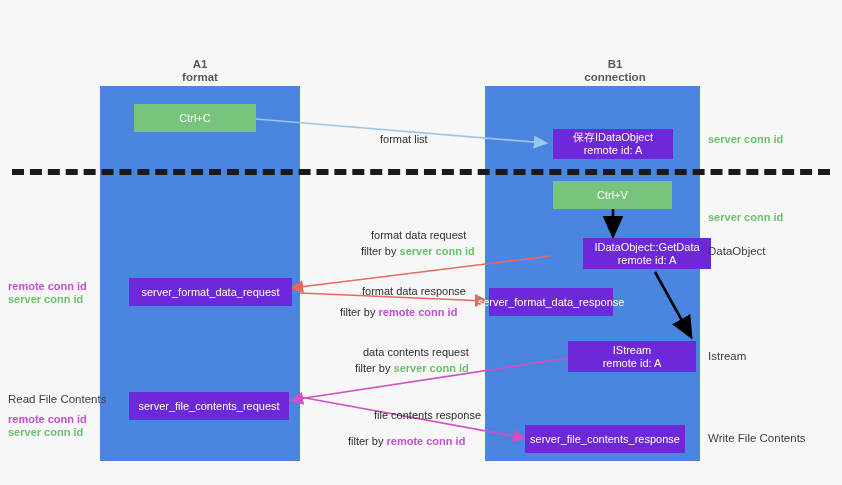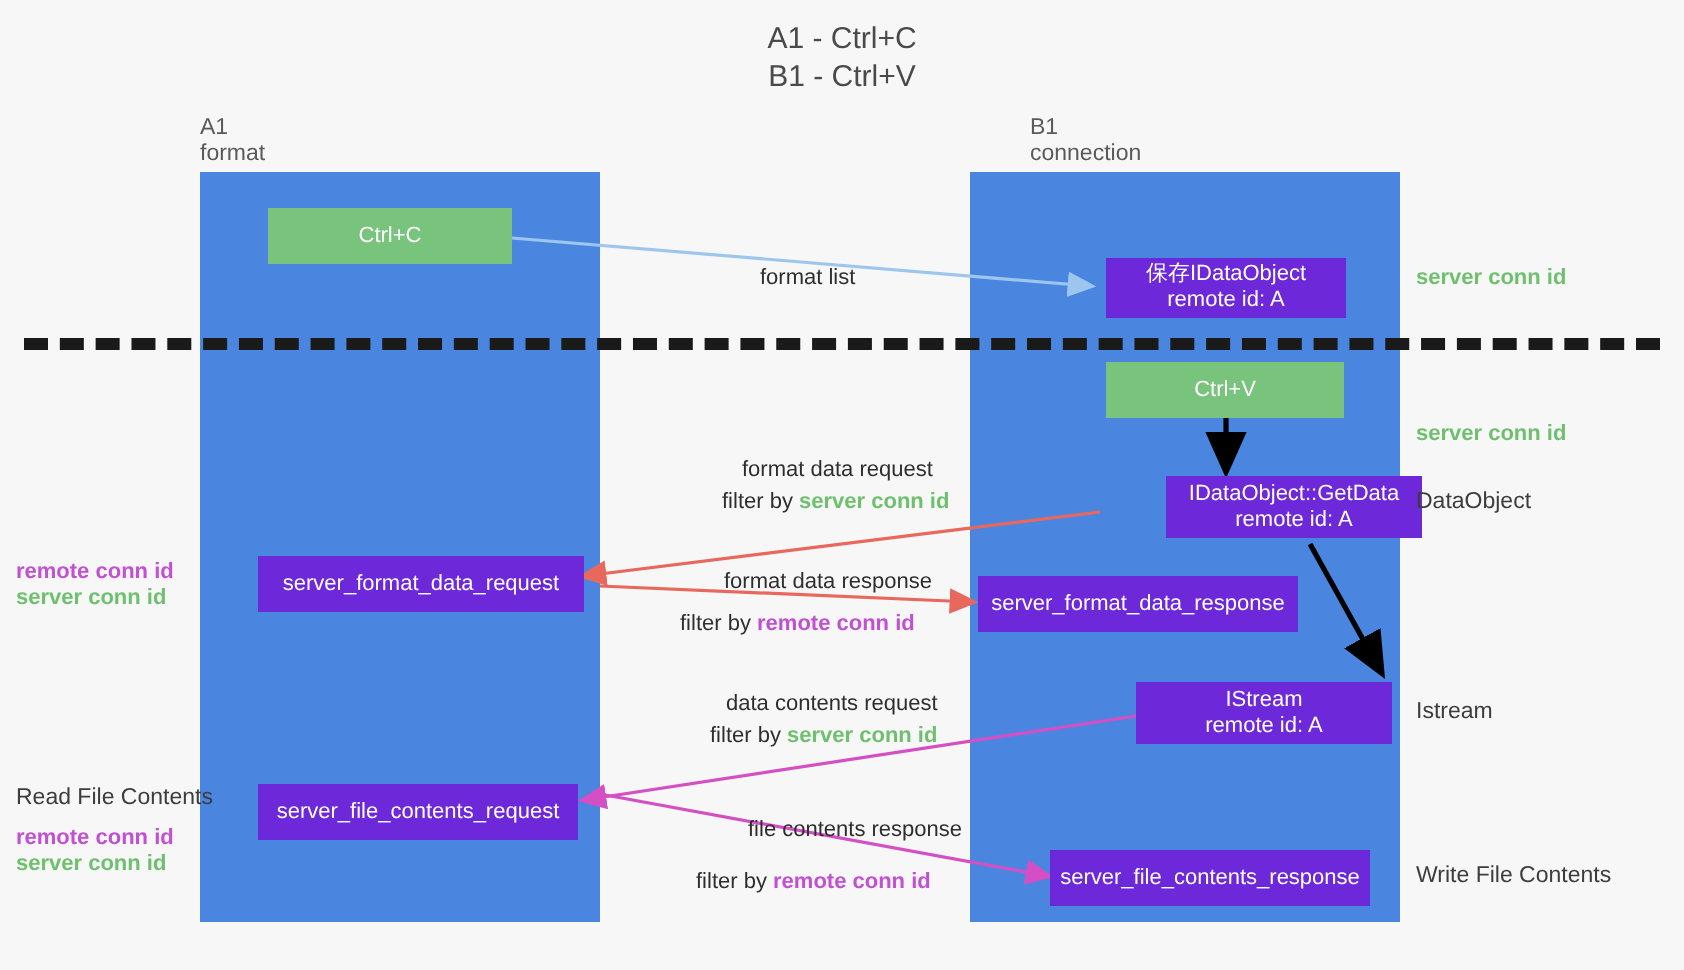--- a/index.html
+++ b/index.html
@@ -27,24 +27,26 @@
     width: 842px;
     text-align: center;
     color: #4a4a4a;
     font-size: 15px;
     line-height: 19px;
   }
 
   
   .lane-header {
     position: absolute;
+    text-align: center;
     color: #5a5a5a;
     font-size: 11.5px;
     line-height: 13px;
     width: 200px;
+    font-weight: bold;
   }
 
   
   .lane {
     position: absolute;
     background: #4a86e0;
   }
 
   
   .box {
@@ -108,24 +110,20 @@
     width: 842px;
     height: 485px;
     pointer-events: none;
   }
 </style>
 </head>
 <body>
 
 <div id="canvas">
 
-  <div class="title-block">
-    <div>A1 - Ctrl+C</div>
-    <div>B1 - Ctrl+V</div>
-  </div>
 
   <div class="lane-header" style="left:100px; top:58px;">
     <div>A1</div>
     <div>format</div>
   </div>
   <div class="lane-header" style="left:515px; top:58px;">
     <div>B1</div>
     <div>connection</div>
   </div>
 
@@ -184,21 +182,21 @@
 
   <div class="box green" style="left:553px; top:181px; width:119px; height:25px;">
     <span>Ctrl+V</span>
   </div>
 
   <div class="box orange" style="left:583px; top:238px; width:128px; height:31px;">
     <span>IDataObject::GetData</span>
     <span class="l2">remote id: A</span>
   </div>
 
-  <div class="box orange" style="left:489px; top:288px; width:160px; height:26px;">
+  <div class="box orange" style="left:489px; top:288px; width:124px; height:26px;">
     <span>server_format_data_response</span>
   </div>
 
   <div class="box orange" style="left:568px; top:341px; width:128px; height:31px;">
     <span>IStream</span>
     <span class="l2">remote id: A</span>
   </div>
 
   <div class="box orange" style="left:525px; top:425px; width:160px; height:26px;">
     <span>server_file_contents_response</span>

